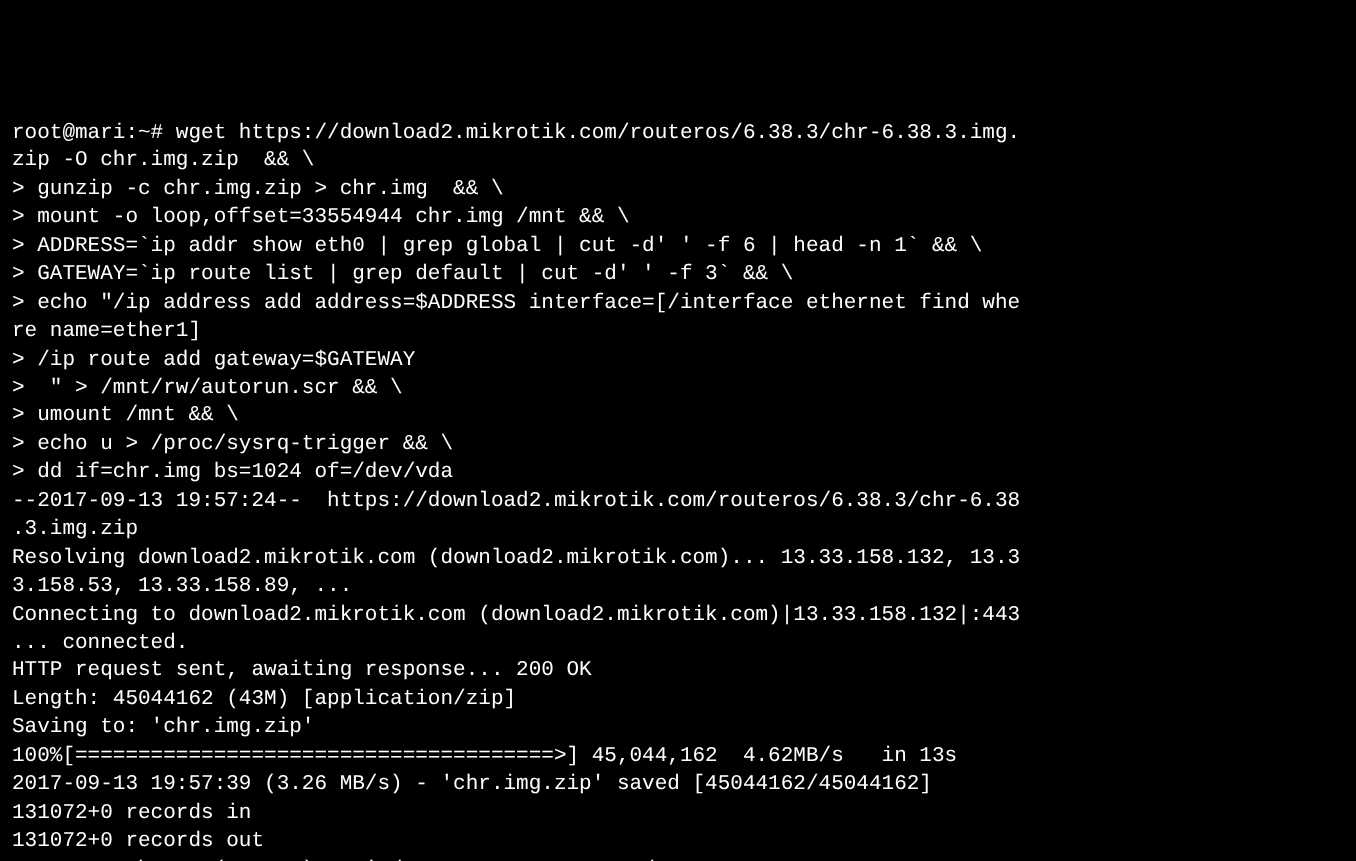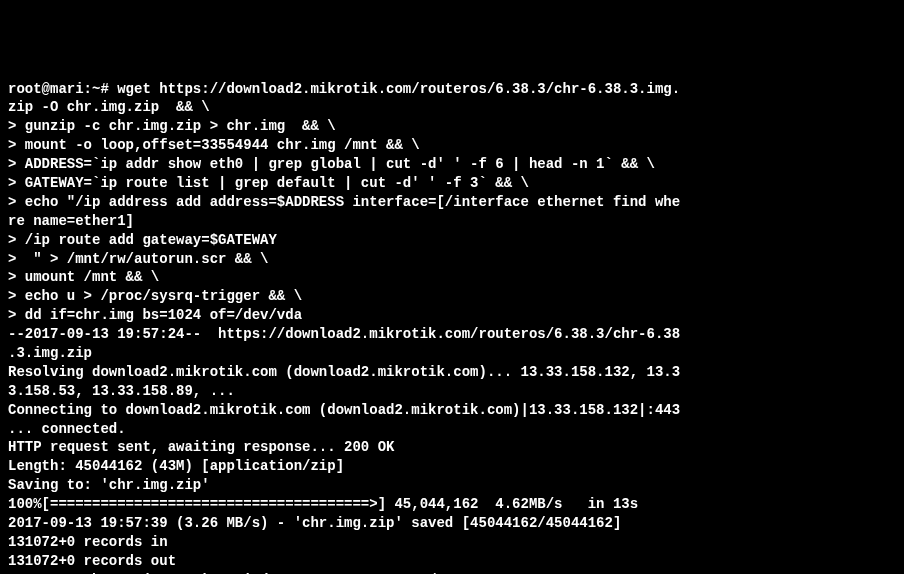--- a/index.html
+++ b/index.html
@@ -15,21 +15,20 @@
       line-height: 1.35;
       padding: 4px 8px;
       width: 904px;
       height: 574px;
       overflow: hidden;
       white-space: pre-wrap;
       word-break: break-all;
     }
     .terminal-line {
       display: block;
-      font-weight: bold;
     }
   </style>
 </head>
 <body>
 
 
 
 <div><span class="terminal-line">root@mari:~# wget https://download2.mikrotik.com/routeros/6.38.3/chr-6.38.3.img.</span><span class="terminal-line">zip -O chr.img.zip  &amp;&amp; \</span><span class="terminal-line">&gt; gunzip -c chr.img.zip &gt; chr.img  &amp;&amp; \</span><span class="terminal-line">&gt; mount -o loop,offset=33554944 chr.img /mnt &amp;&amp; \</span><span class="terminal-line">&gt; ADDRESS=`ip addr show eth0 | grep global | cut -d' ' -f 6 | head -n 1` &amp;&amp; \</span><span class="terminal-line">&gt; GATEWAY=`ip route list | grep default | cut -d' ' -f 3` &amp;&amp; \</span><span class="terminal-line">&gt; echo "/ip address add address=$ADDRESS interface=[/interface ethernet find whe</span><span class="terminal-line">re name=ether1]</span><span class="terminal-line">&gt; /ip route add gateway=$GATEWAY</span><span class="terminal-line">&gt;  " &gt; /mnt/rw/autorun.scr &amp;&amp; \</span><span class="terminal-line">&gt; umount /mnt &amp;&amp; \</span><span class="terminal-line">&gt; echo u &gt; /proc/sysrq-trigger &amp;&amp; \</span><span class="terminal-line">&gt; dd if=chr.img bs=1024 of=/dev/vda</span><span class="terminal-line">--2017-09-13 19:57:24--  https://download2.mikrotik.com/routeros/6.38.3/chr-6.38</span><span class="terminal-line">.3.img.zip</span><span class="terminal-line">Resolving download2.mikrotik.com (download2.mikrotik.com)... 13.33.158.132, 13.3</span><span class="terminal-line">3.158.53, 13.33.158.89, ...</span><span class="terminal-line">Connecting to download2.mikrotik.com (download2.mikrotik.com)|13.33.158.132|:443</span><span class="terminal-line">... connected.</span><span class="terminal-line">HTTP request sent, awaiting response... 200 OK</span><span class="terminal-line">Length: 45044162 (43M) [application/zip]</span><span class="terminal-line">Saving to: 'chr.img.zip'</span><span class="terminal-line"></span><span class="terminal-line">100%[======================================&gt;] 45,044,162  4.62MB/s   in 13s</span><span class="terminal-line"></span><span class="terminal-line">2017-09-13 19:57:39 (3.26 MB/s) - 'chr.img.zip' saved [45044162/45044162]</span><span class="terminal-line"></span><span class="terminal-line">131072+0 records in</span><span class="terminal-line">131072+0 records out</span><span class="terminal-line">134217728 bytes (134 MB) copied, 11.145 s, 12.0 MB/s</span></div>
 
 

